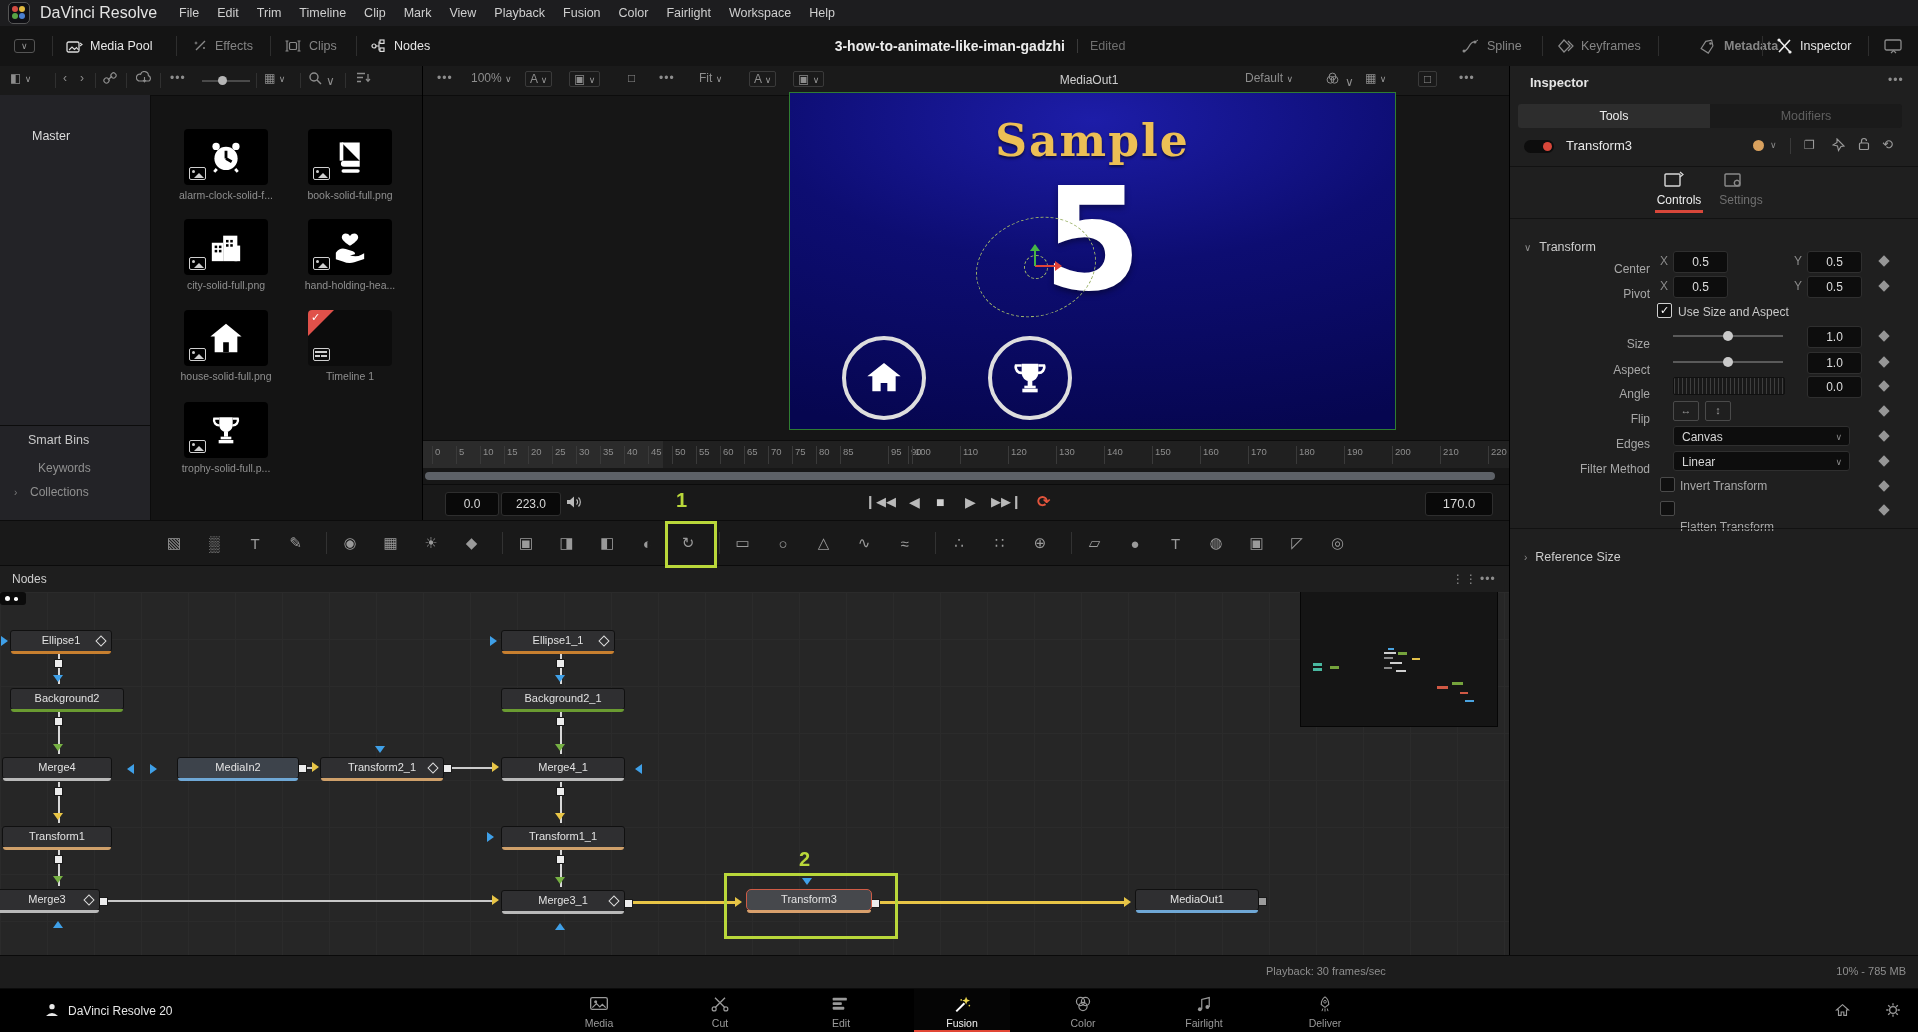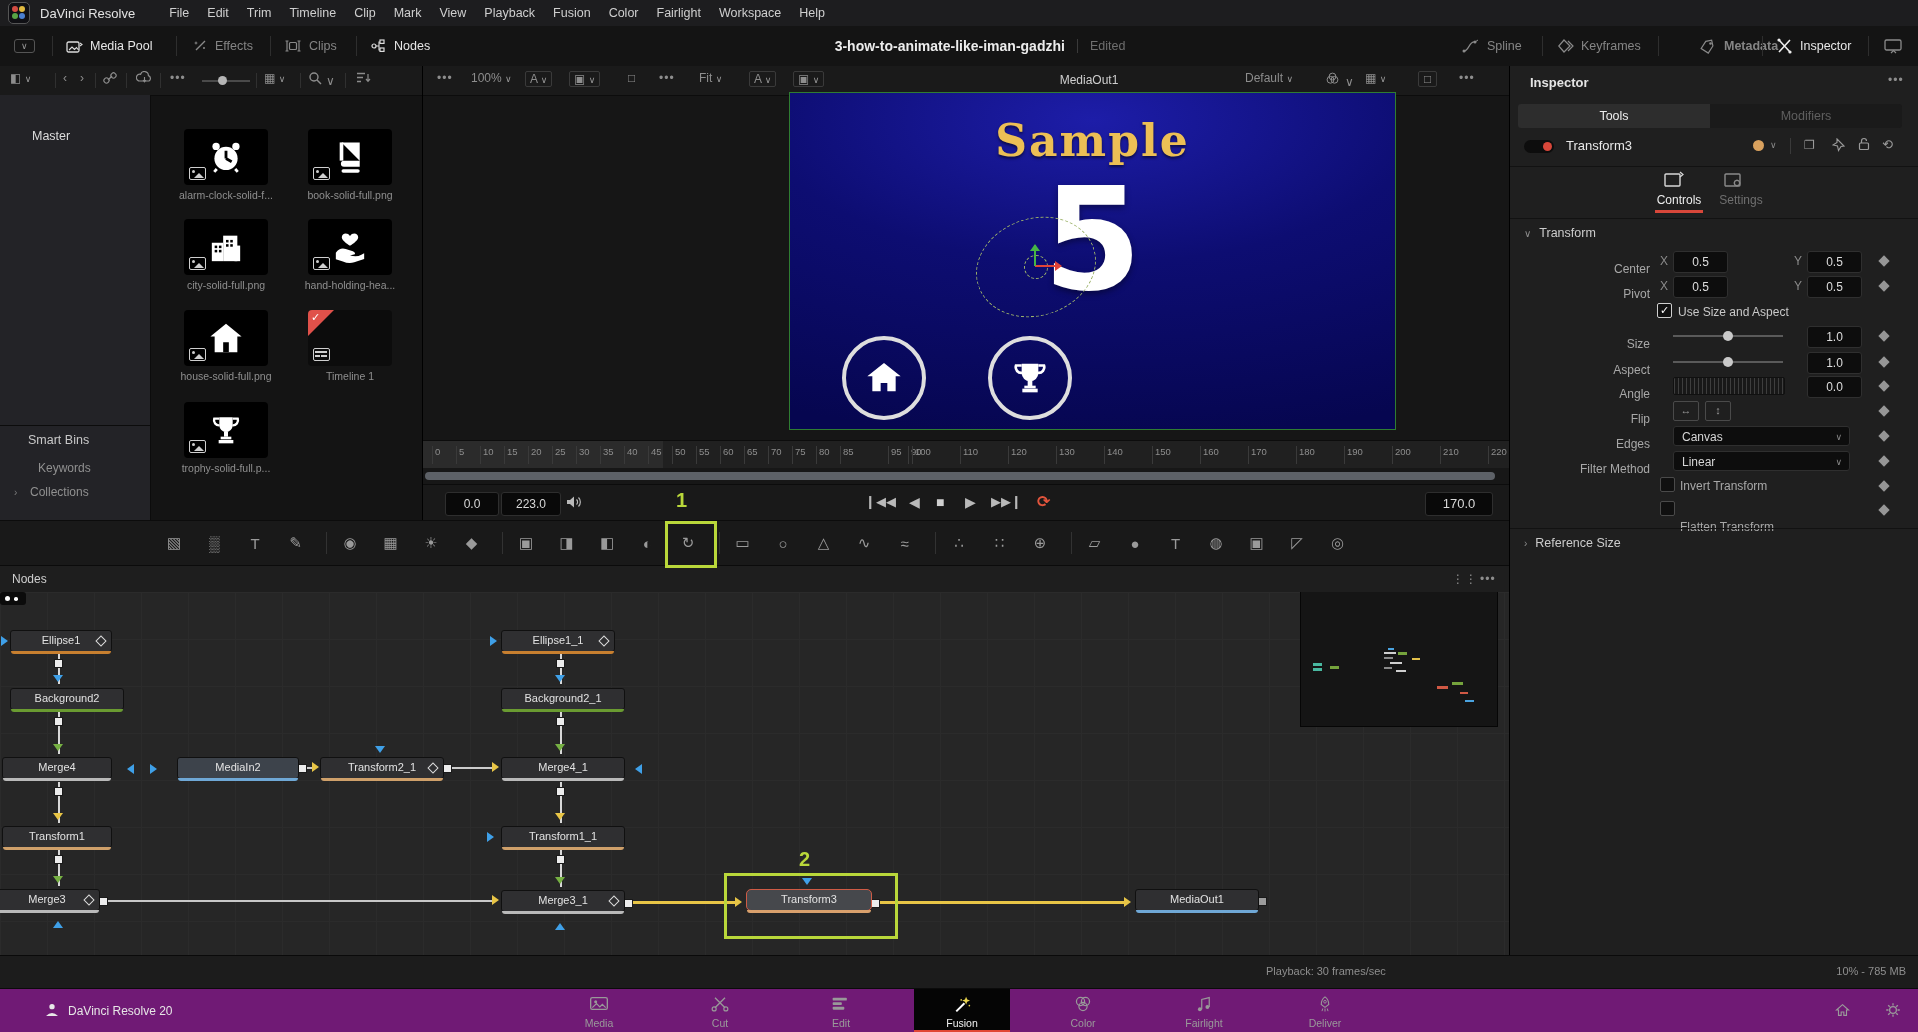--- a/index.html
+++ b/index.html
@@ -4,21 +4,21 @@
 <style>
   html,body{margin:0;padding:0;background:#000;}
   #stage{position:relative;width:1918px;height:1032px;background:#161616;overflow:hidden;
          font-family:"Liberation Sans","DejaVu Sans",sans-serif;color:#c9c9c9;font-size:12px;}
   .abs{position:absolute;}
   
   #menubar{position:absolute;left:0;top:0;width:1918px;height:26px;background:#1d1d1f;border-bottom:1px solid #0a0a0a;display:flex;align-items:center;}
   #logo{width:20px;height:20px;margin:0 10px 0 8px;border:1px solid #555;border-radius:5px;background:#101014;position:relative;}
   #logo i{position:absolute;width:6px;height:6px;border-radius:50%;}
   .menu-item{color:#cfcfcf;font-size:12.5px;margin-right:18px;cursor:default;}
-  #app-label{color:#e3e3e3;font-size:13px;margin-right:34px;}
+  #app-label{color:#e3e3e3;font-size:16px;margin-right:22px;}
   
   #topbar{position:absolute;left:0;top:26px;width:1918px;height:40px;background:#141414;border-bottom:1px solid #000;}
   .tb-btn{position:absolute;top:0;height:40px;display:flex;align-items:center;gap:7px;font-size:12.5px;color:#858585;}
   .tb-btn.on{color:#e6e6e6;}
   .tb-div{position:absolute;top:10px;width:1px;height:20px;background:#2e2e2e;}
   .chev{font-size:9px;color:#9a9a9a;}
   #tb-title{position:absolute;left:700px;top:0;width:560px;height:40px;display:flex;align-items:center;justify-content:center;gap:12px;}
   #tb-title .t{color:#ececec;font-size:14px;font-weight:bold;}
   #tb-title .e{color:#6f6f6f;font-size:12.5px;border-left:1px solid #3a3a3a;padding-left:12px;}
   
@@ -81,25 +81,25 @@
   .axis{position:absolute;top:3px;color:#8a8a8a;}
   .ibox{position:absolute;top:0;width:49px;height:18px;background:#0d0d0d;border:1px solid #2f2f2f;border-radius:3px;color:#dedede;text-align:center;font-size:12px;font-family:"Liberation Sans",sans-serif;}
   .kf{position:absolute;left:370px;top:6px;width:8px;height:8px;background:#969696;transform:rotate(45deg);}
   .slider-track{position:absolute;left:163px;top:9px;width:110px;height:2px;background:#5a5a5a;}
   .slider-knob{position:absolute;top:-4px;width:10px;height:10px;border-radius:50%;background:#c9c9c9;}
   .dropdown{position:absolute;left:163px;top:0;width:177px;height:20px;background:#0d0d0d;border:1px solid #2f2f2f;border-radius:3px;color:#d6d6d6;line-height:20px;padding-left:8px;box-sizing:border-box;}
   .dropdown .dd{position:absolute;right:7px;top:0;color:#8a8a8a;font-size:9px;}
   .cbx{position:absolute;width:13px;height:13px;border:1.5px solid #cfcfcf;border-radius:2px;background:#101010;color:#fff;font-size:11px;line-height:12px;text-align:center;font-weight:bold;}
   .cbx.off{border-color:#4a4a4a;}
   .fbtn{position:absolute;top:0;width:24px;height:18px;border:1px solid #4a4a4a;border-radius:2px;color:#9a9a9a;text-align:center;line-height:17px;font-size:11px;}
-  .sect{position:absolute;left:14px;color:#cccccc;font-size:12.5px;}
+  .sect{position:absolute;left:14px;color:#cccccc;font-size:12.5px;margin-top:14px;}
   .sect .sc{color:#8d8d8d;margin-right:8px;font-size:10px;}
   
   #status-strip{position:absolute;left:0;top:955px;width:1918px;height:33px;background:#1c1c1c;border-top:1px solid #0a0a0a;}
-  #bottom-bar{position:absolute;left:0;top:988px;width:1918px;height:44px;background:#701a75;border-top:1px solid #0b0b0b;}
+  #bottom-bar{position:absolute;left:0;top:988px;width:1918px;height:44px;background:#000000;border-top:1px solid #0b0b0b;}
   .page-tab{position:absolute;top:0;width:96px;height:44px;text-align:center;color:#9a9a9a;font-size:10.5px;}
   .page-tab .lbl{position:absolute;bottom:4px;width:100%;}
   .page-tab svg{margin-top:6px;}
   .page-tab.active{background:#050505;color:#f0f0f0;}
   .page-tab.active .redbar{position:absolute;left:0;bottom:0;width:100%;height:3px;background:#e14634;}
   svg{display:block;}
 </style>
 </head>
 <body>
 

